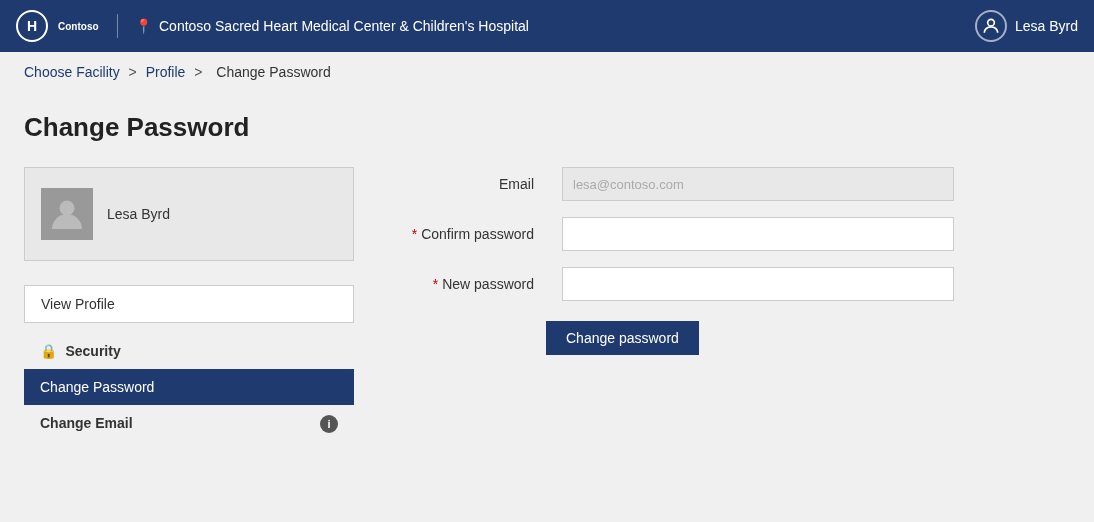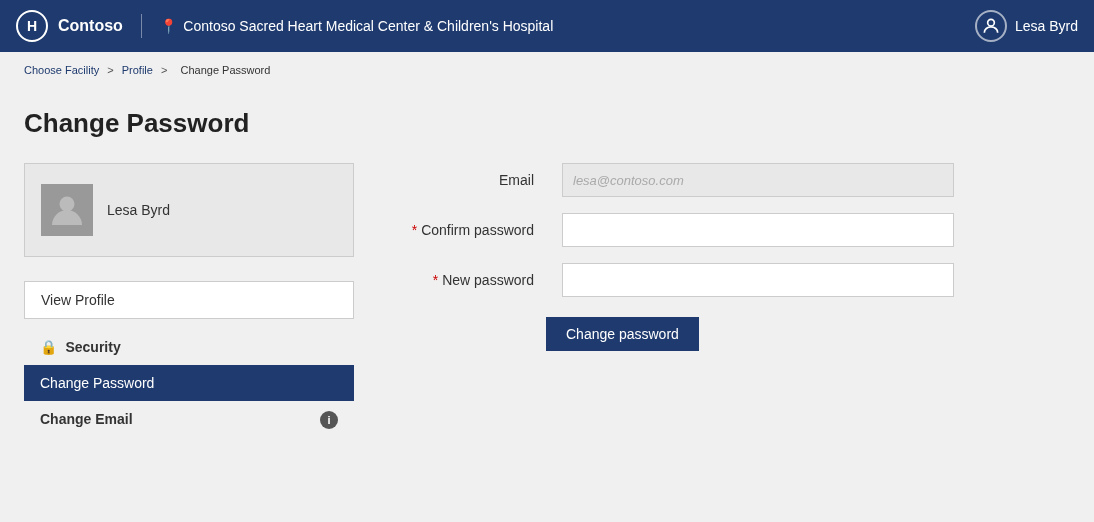--- a/index.html
+++ b/index.html
@@ -27,21 +27,21 @@
       border: 2px solid white;
       border-radius: 50%;
       display: flex;
       align-items: center;
       justify-content: center;
       font-weight: bold;
       font-size: 14px;
       color: white;
     }
     .header-app-name {
-      font-size: 16px;
+      font-size: 10px;
       font-weight: 600;
       color: white;
     }
     .header-divider {
       width: 1px;
       height: 24px;
       background: rgba(255,255,255,0.4);
       margin: 0 8px;
     }
     .header-facility {
@@ -65,21 +65,21 @@
       border: 2px solid rgba(255,255,255,0.6);
       display: flex;
       align-items: center;
       justify-content: center;
       background: transparent;
     }
 
     
     .breadcrumb {
       padding: 12px 24px;
-      font-size: 11px;
+      font-size: 14px;
       color: #555;
       background: #f0f0f0;
     }
     .breadcrumb a {
       color: #1e3a6e;
       text-decoration: none;
       cursor: pointer;
     }
     .breadcrumb span {
       color: #555;
@@ -211,21 +211,20 @@
       color: #cc0000;
       margin-right: 4px;
     }
     .form-input {
       flex: 1;
       height: 28px;
       border: 1px solid #ccc;
       padding: 16px 10px;
       font-size: 14px;
       outline: none;
-      font-style: italic;
     }
     .form-input.disabled {
       background: #e8e8e8;
       color: #aaa;
       cursor: not-allowed;
     }
 
     .submit-btn {
       background: #1e3a6e;
       color: white;

